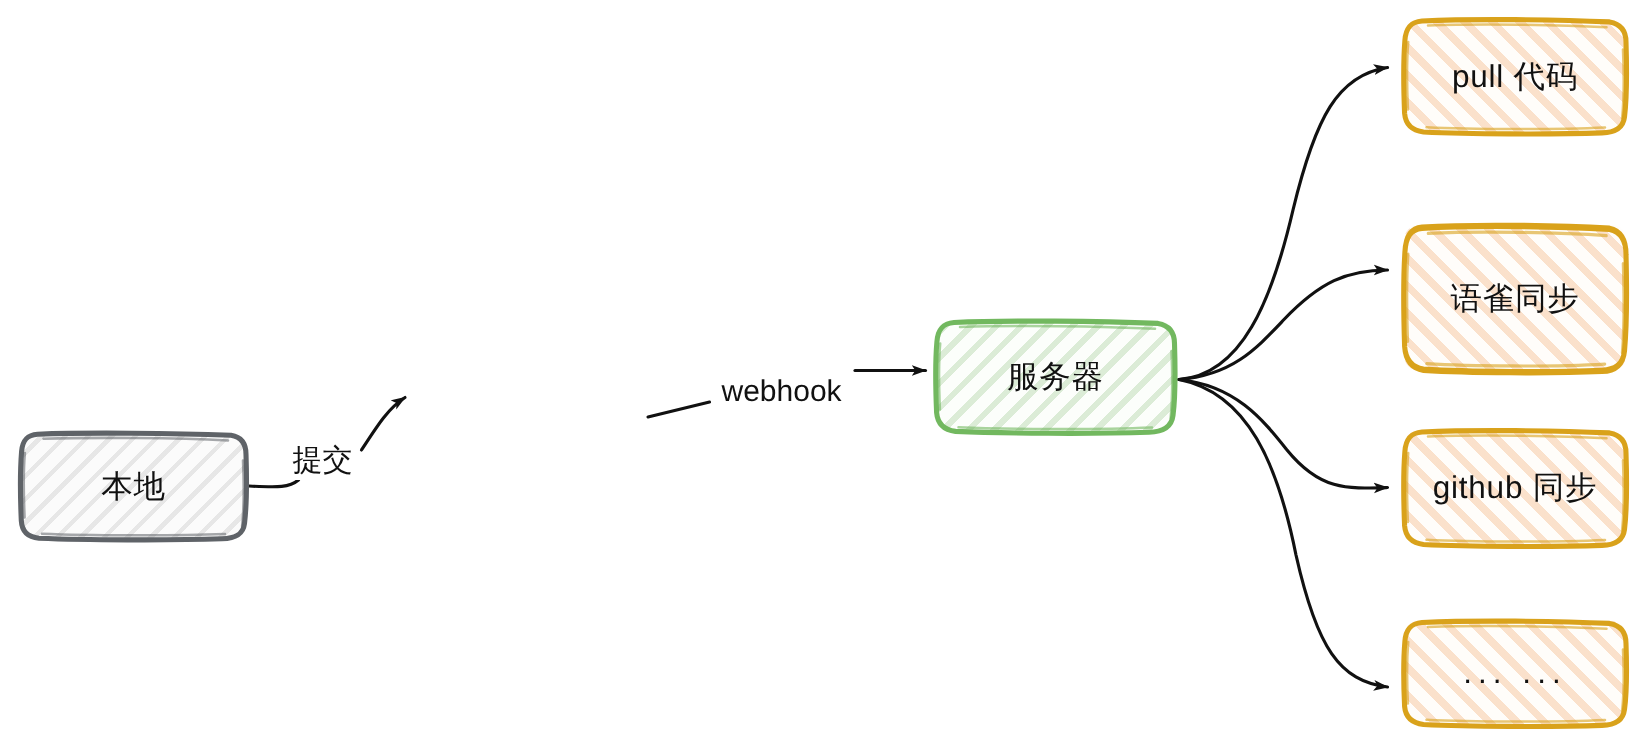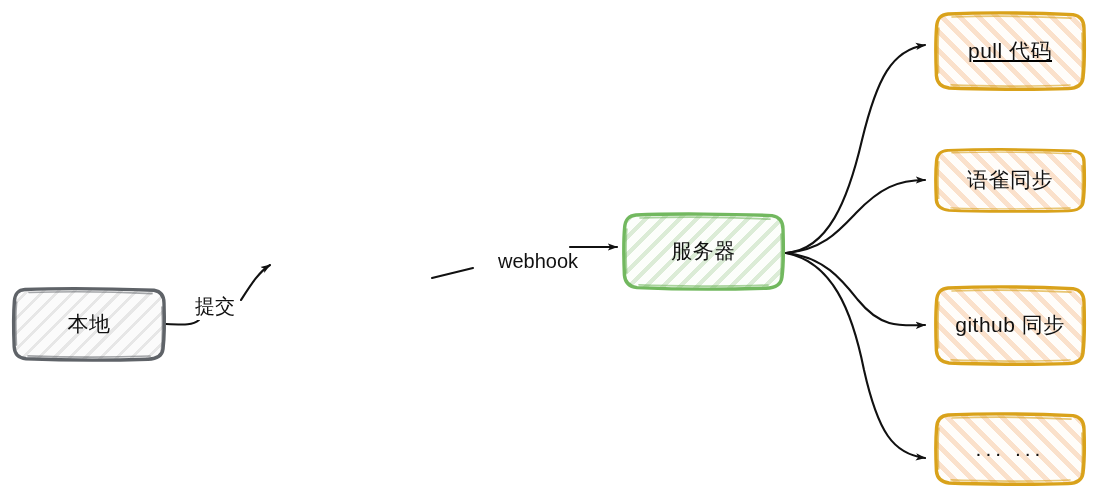--- a/index.html
+++ b/index.html
@@ -131,51 +131,51 @@
     <path d="M786,253 C828,250 848,200 862,140 C877,78 892,50 925,45" fill="none" stroke="#111111" stroke-width="2.1" stroke-linecap="round" marker-end="url(#arrow)"></path>
 
     <path d="M786,253 C822,250 838,232 856,213 C880,188 898,180 925,180" fill="none" stroke="#111111" stroke-width="2.1" stroke-linecap="round" marker-end="url(#arrow)"></path>
 
     <path d="M786,253 C824,257 842,280 858,300 C880,327 898,326 925,325" fill="none" stroke="#111111" stroke-width="2.1" stroke-linecap="round" marker-end="url(#arrow)"></path>
 
     <path d="M786,253 C832,262 852,310 864,370 C878,432 893,454 925,458" fill="none" stroke="#111111" stroke-width="2.1" stroke-linecap="round" marker-end="url(#arrow)"></path>
   </svg>
 
   <div class="edge-label" style="left:192px; top:293px;">提交</div>
-  <div class="edge-label" style="left:478px; top:250px;margin-left:17px;">webhook</div>
+  <div class="edge-label" style="left:478px; top:250px;">webhook</div>
 
   <div class="node n-gray" style="left:12px; top:287px; width:154px; height:74px;border-radius:20px;">
     <div class="hatch"></div>
     <svg class="sketch" viewBox="0 0 154 74" preserveAspectRatio="none">
       <path d="M13,2.5 C46,1.2 104,1.8 142,3.2 C150,4.5 152,10 152,16 C152.6,34 152.2,52 151,62 C150,70 144,72 136,72.2 C100,73.4 44,73 14,71.8 C6,71 2.6,67 2.2,60 C1.4,42 1.6,24 2.4,14 C3,6.4 6,3 13,2.5 Z" fill="none" stroke="#5f6368" stroke-width="3.4" stroke-linecap="round" stroke-linejoin="round"></path>
       <path d="M17,5.5 C52,4.4 106,4.9 140,6.6 M150,20 C150.8,38 150.4,54 149.4,64 M138,69 C102,70.4 46,70 16,68.8 M4.4,58 C3.6,40 3.8,24 4.6,15" fill="none" stroke="#5f6368" stroke-width="1.7" stroke-linecap="round" opacity="0.55"></path>
     </svg>
     <span class="label">本地</span>
   </div>
 
 
   <div class="node n-green" style="left:622px; top:212px; width:163px; height:78px;">
     <div class="hatch"></div>
     <svg class="sketch" viewBox="0 0 163 78" preserveAspectRatio="none">
       <path d="M14,3 C50,1.4 112,2 150,3.6 C158,5 161,10 161,17 C161.6,36 161.2,56 160,65 C159,73 153,76 144,76.2 C106,77.4 46,77 15,75.6 C7,74.6 3,70 2.4,63 C1.6,44 1.8,25 2.6,16 C3.2,7 7,3.6 14,3 Z" fill="none" stroke="#72b85f" stroke-width="3.4" stroke-linecap="round" stroke-linejoin="round"></path>
       <path d="M18,6 C56,4.8 112,5.4 148,7.2 M159,22 C159.8,40 159.4,57 158.4,67 M146,73 C108,74.6 48,74.2 17,72.8 M4.6,61 C3.8,43 4,26 4.8,17" fill="none" stroke="#72b85f" stroke-width="1.7" stroke-linecap="round" opacity="0.6"></path>
     </svg>
     <span class="label">服务器</span>
   </div>
 
-  <div class="node n-orange" style="left:934px; top:11px; width:152px; height:79px;text-decoration:underline;">
+  <div class="node n-orange" style="left:934px; top:11px; width:152px; height:79px;">
     <div class="hatch"></div>
     <svg class="sketch" viewBox="0 0 152 79" preserveAspectRatio="none">
       <path d="M14,3 C48,1.4 104,2 139,3.6 C147,5 150,10 150,17 C150.6,36 150.2,57 149,67 C148,75 142,77.4 134,77.6 C100,78.8 44,78.4 15,77 C7,76 3,71.6 2.4,64.6 C1.6,45 1.8,26 2.6,16 C3.2,7 7,3.6 14,3 Z" fill="none" stroke="#d9a21b" stroke-width="3.4" stroke-linecap="round" stroke-linejoin="round"></path>
       <path d="M18,6 C52,4.8 104,5.4 137,7.2 M148,22 C148.8,41 148.4,58 147.4,68 M136,74 C102,75.6 46,75.2 17,73.8 M4.6,62 C3.8,44 4,27 4.8,17" fill="none" stroke="#d9a21b" stroke-width="1.7" stroke-linecap="round" opacity="0.6"></path>
     </svg>
     <span class="label">pull 代码</span>
   </div>
 
-  <div class="node n-orange" style="left:934px; top:148px; width:152px; height:64px;">
+  <div class="node n-orange" style="left:934px; top:148px; width:152px; height:101px;">
     <div class="hatch"></div>
     <svg class="sketch" viewBox="0 0 152 80" preserveAspectRatio="none">
       <path d="M14,3 C48,1.4 104,2 139,3.6 C147,5 150,10 150,17 C150.6,36 150.2,58 149,68 C148,76 142,78.4 134,78.6 C100,79.8 44,79.4 15,78 C7,77 3,72.6 2.4,65.6 C1.6,46 1.8,26 2.6,16 C3.2,7 7,3.6 14,3 Z" fill="none" stroke="#d9a21b" stroke-width="3.4" stroke-linecap="round" stroke-linejoin="round"></path>
       <path d="M18,6 C52,4.8 104,5.4 137,7.2 M148,22 C148.8,42 148.4,59 147.4,69 M136,75 C102,76.6 46,76.2 17,74.8 M4.6,63 C3.8,45 4,27 4.8,17" fill="none" stroke="#d9a21b" stroke-width="1.7" stroke-linecap="round" opacity="0.6"></path>
     </svg>
     <span class="label">语雀同步</span>
   </div>
 
   <div class="node n-orange" style="left:934px; top:285px; width:152px; height:80px;">
     <div class="hatch"></div>

